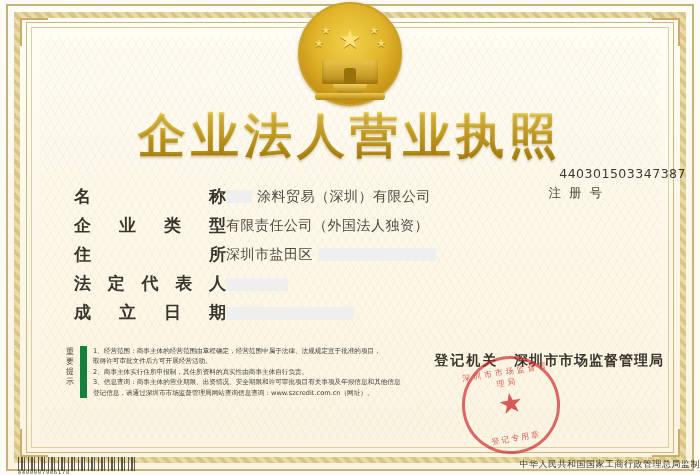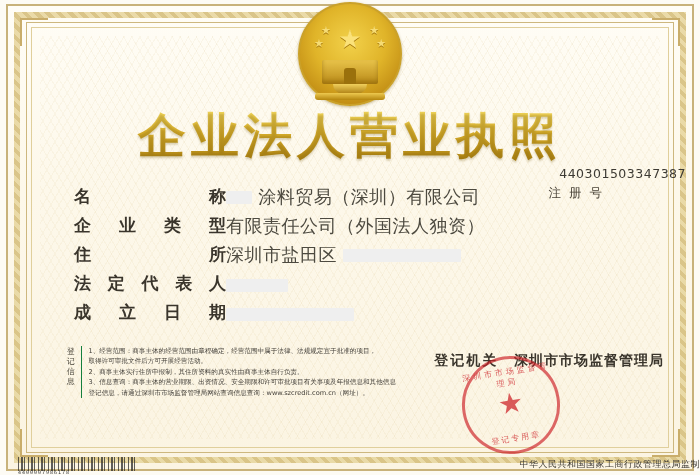--- a/index.html
+++ b/index.html
@@ -185,21 +185,21 @@
     font-size: 17px;
     color: #3a352c;
     font-family: "DejaVu Sans", sans-serif;
     font-weight: bold;
     display: flex;
     justify-content: space-between;
     letter-spacing: 0;
   }
   .flabel span { display:inline-block; }
   .fvalue {
-    font-size: 18px;
+    font-size: 14px;
     color: #4d4a40;
     font-family: "DejaVu Sans", sans-serif;
     letter-spacing: .5px;
     white-space: nowrap;
   }
   .redact {
     display: inline-block;
     background: #efefef;
     border-radius: 1px;
     vertical-align: middle;
@@ -219,21 +219,21 @@
     font-size: 8px;
     line-height: 10px;
     color: #4a463c;
     font-family: "DejaVu Sans", sans-serif;
     text-align: center;
     letter-spacing: 0;
     padding-top: 1px;
   }
   .notice-body {
     flex: 1;
-    border-left: 1px solid #15803d;
+    border-left: 7px solid #15803d;
     padding-left: 6px;
   }
   .notice-line {
     font-size: 6.6px;
     line-height: 10.4px;
     color: #44403a;
     font-family: "DejaVu Sans", sans-serif;
     white-space: nowrap;
   }
 
@@ -425,21 +425,21 @@
           <span>期</span>
       </div>
       <div class="fvalue">
         <span class="redact" style="width:128px;height:13px;"></span>
       </div>
     </div>
 
   </div>
 
   <div class="notice">
-    <div class="notice-title">登记信息</div>
+    <div class="notice-title">重要提示</div>
     <div class="notice-body">
       <div class="notice-line">1、经营范围：商事主体的经营范围由章程确定，经营范围中属于法律、法规规定宜于批准的项目，</div>
       <div class="notice-line">取得许可审批文件后方可开展经营活动。</div>
       <div class="notice-line">2、商事主体实行住所申报制，其住所资料的真实性由商事主体自行负责。</div>
       <div class="notice-line">3、信息查询：商事主体的营业期限、出资情况、安全期限和许可审批项目有关事项及年报信息和其他信息</div>
       <div class="notice-line">登记信息，请通过深圳市市场监督管理局网站查询信息查询：www.szcredit.com.cn（网址）。</div>
     </div>
   </div>
 
   <div class="authority">

